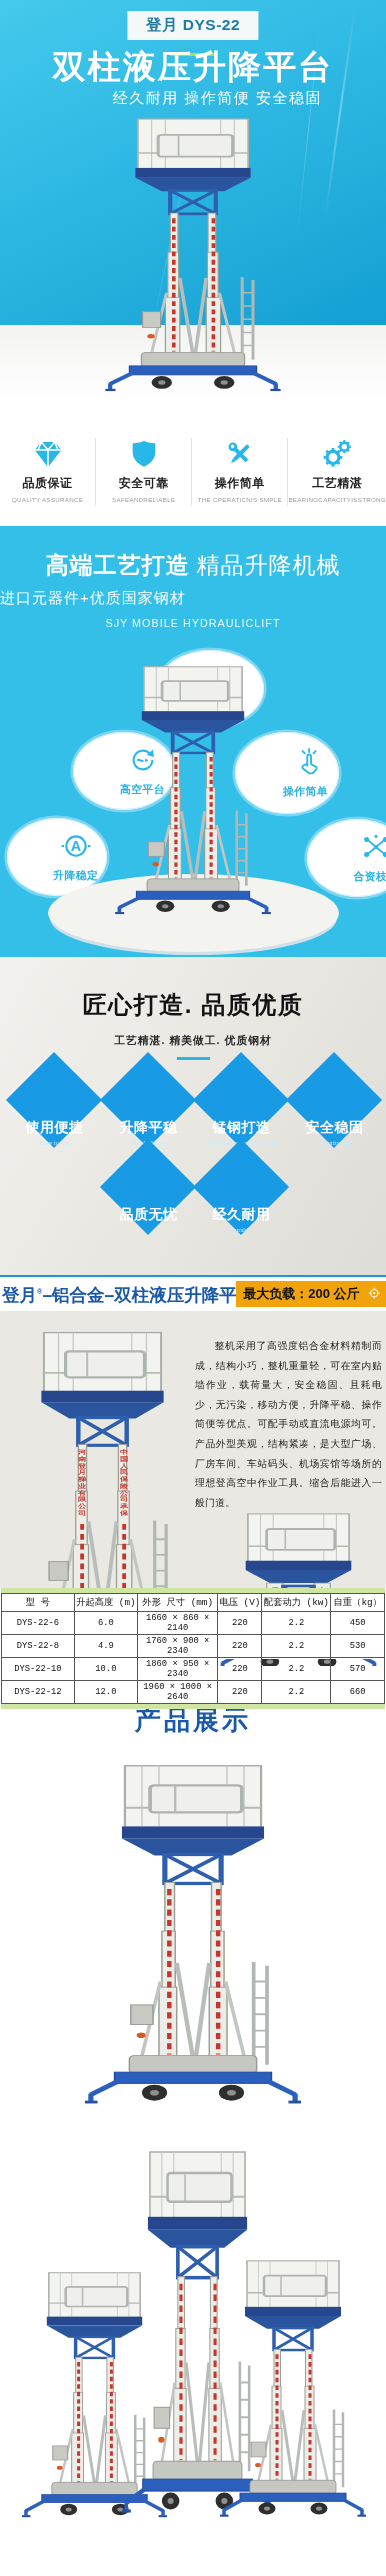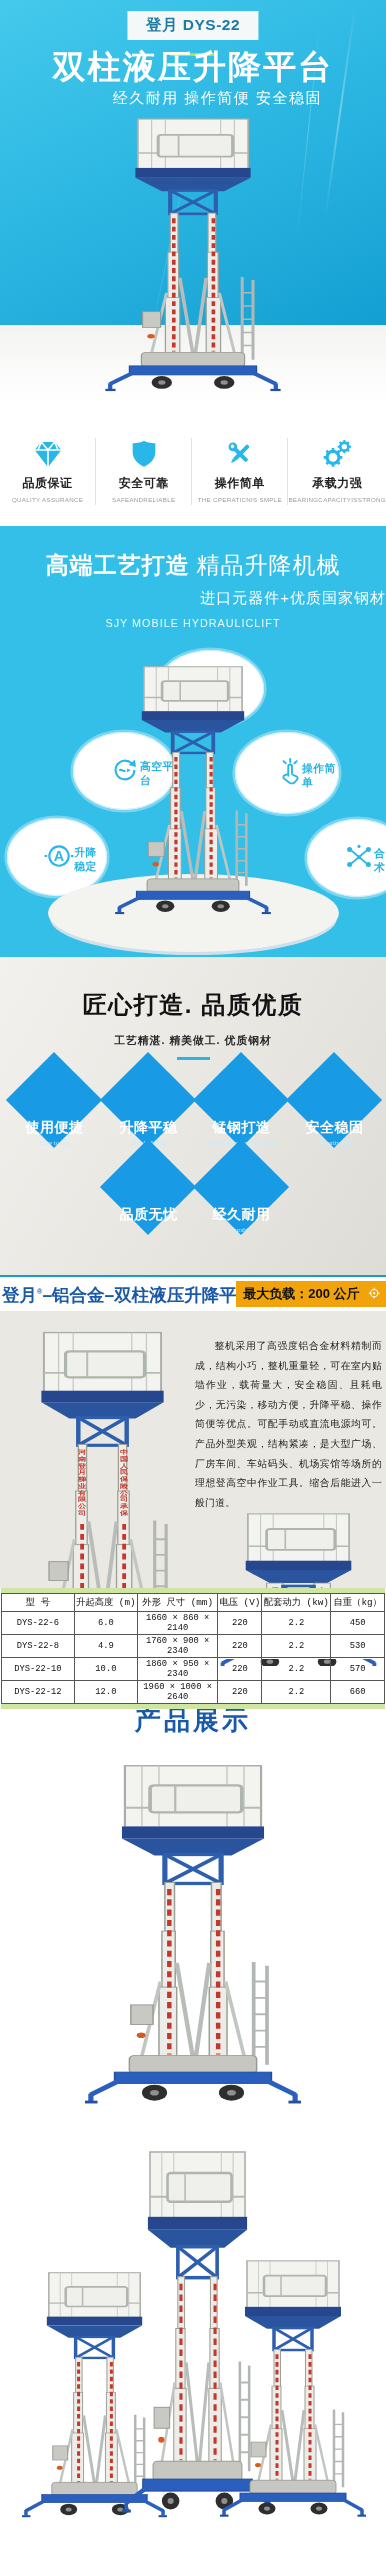--- a/index.html
+++ b/index.html
@@ -31,24 +31,24 @@
   .feat:last-child{border-right:none;}
   .feat-icon svg{width:32px;height:32px;}
   .feat-zh{font-size:12px;color:#222;font-weight:bold;margin-top:3.1px;letter-spacing:0.5px;}
   .feat-en{font-size:6.2px;color:#9b9b9b;margin-top:4.1px;letter-spacing:0.3px;white-space:nowrap;}
 
   
   .craft{height:431px;background:#33bfe8;overflow:hidden;}
   .craft-head{padding-top:24px;text-align:center;color:#fff;font-size:23px;letter-spacing:1px;}
   .craft-head .bold{font-weight:bold;}
   .craft-head .light{font-weight:normal;font-family:"Liberation Serif","DejaVu Serif",serif;}
-  .craft-sub{text-align:right;color:#fff;font-size:15px;margin-top:8.2px;letter-spacing:1px;padding-left:43px;}
+  .craft-sub{text-align:left;color:#fff;font-size:15px;margin-top:8.2px;letter-spacing:1px;}
   .craft-cap{text-align:center;color:#eafbff;font-size:10.8px;margin-top:9.3px;letter-spacing:1px;}
   .bubble{position:absolute;background:#fff;border-radius:50%;box-shadow:0 0 0 2.6px rgba(255,255,255,.35), inset 0 0 0 1px #cfeefb;
-    display:flex;align-items:center;justify-content:center;padding-left:37px;}
+    display:flex;flex-direction:column;align-items:center;justify-content:center;padding-left:37px;}
   .bubble svg{width:30px;height:30px;}
   .bubble-label{color:#2ab4e2;font-size:10.8px;font-weight:bold;margin-top:5.2px;letter-spacing:0.5px;}
   .disc{position:absolute;top:348px;left:50%;margin-left:-145px;width:291px;height:78px;border-radius:50%;
     background:#f3f3f0;box-shadow:0 5.2px 0 -2.1px #cfe0ea;}
   .craft-lift{position:absolute;top:138px;left:50%;transform:translateX(-50%);}
 
   
   .quality{height:318px;background:linear-gradient(120deg,#f2f1ed 0%,#e7e6e1 55%,#dddcd7 100%);overflow:hidden;}
   .q-title{padding-top:32px;text-align:center;font-size:24px;font-weight:bold;color:#121212;letter-spacing:1.5px;}
   .q-sub{text-align:center;font-size:10.8px;color:#2b2b2b;margin-top:13.4px;font-weight:bold;letter-spacing:1px;}
@@ -180,21 +180,21 @@
               <circle cx="18" cy="29" r="9" stroke-width="5"></circle>
               <g stroke-width="4">
                 <path d="M27 29h5M9 29H4M18 38v5M18 20v-5M24.4 35.4l3.5 3.5M11.6 22.6 8.1 19.1M24.4 22.6l3.5-3.5M11.6 35.4l-3.5 3.5"></path>
               </g>
               <circle cx="35" cy="13" r="6" stroke-width="4"></circle>
               <g stroke-width="3">
                 <path d="M41 13h4M29 13h-4M35 19v4M35 7V3M39.2 17.2l2.8 2.8M30.8 8.8 28 6M39.2 8.8 42 6M30.8 17.2 28 20"></path>
               </g>
             </g>
           </svg></span>
-    <div class="feat-zh">承载力强</div>
+    <div class="feat-zh">工艺精湛</div>
     <div class="feat-en">BEARINGCAPACITYISSTRONG</div></div>
     </section>
 
   <section class="craft">
     <div class="craft-head">
       <span class="bold">高端工艺打造</span><span class="light"> 精品升降机械</span>
     </div>
     <div class="craft-sub">进口元器件+优质国家钢材</div>
     <div class="craft-cap">SJY MOBILE HYDRAULICLIFT</div>
     <div id="bubbles">

